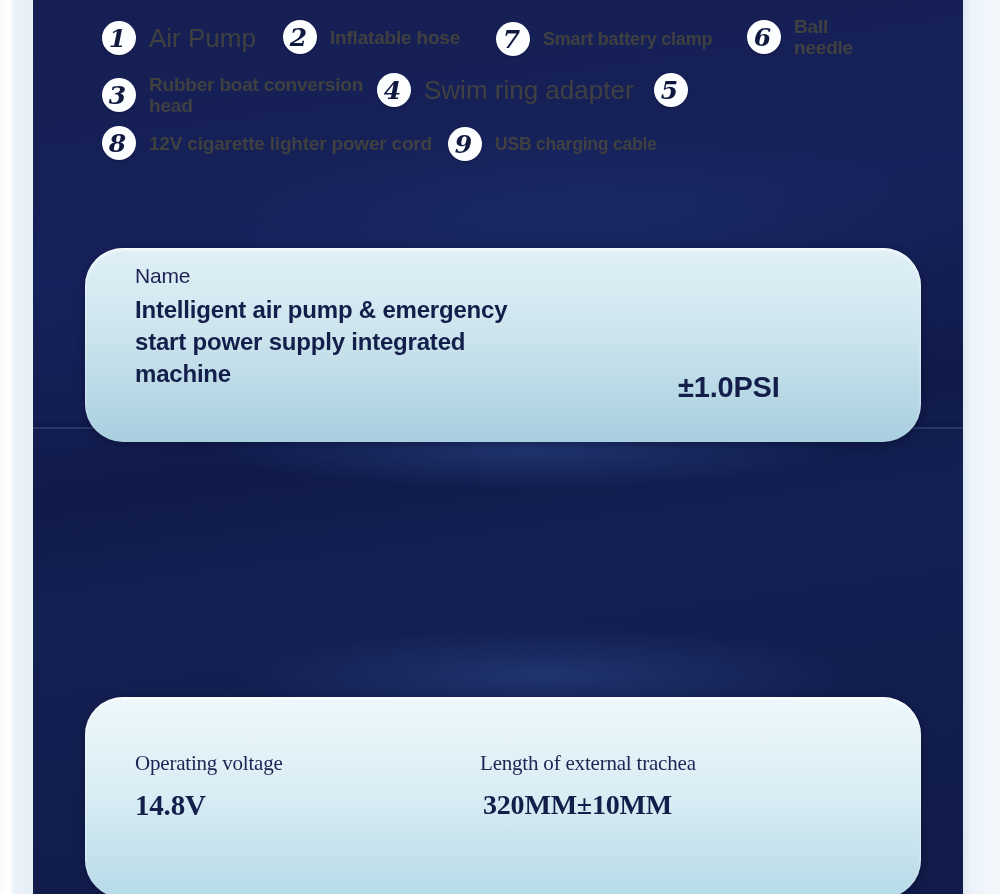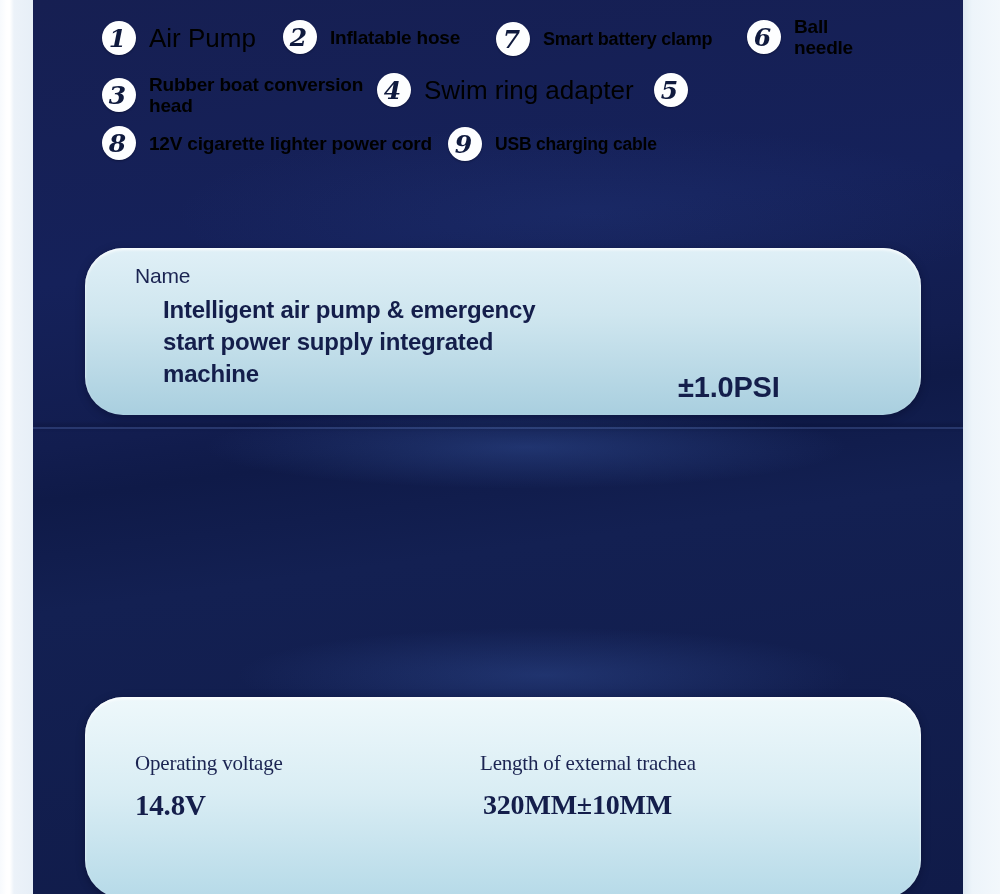--- a/index.html
+++ b/index.html
@@ -45,21 +45,21 @@
     background:#fdfeff;
     color:#0f1a3e;
     font-family:"DejaVu Serif", serif;
     font-style:italic; font-weight:bold;
     font-size:25px; line-height:1;
     display:flex; align-items:center; justify-content:center;
     padding-right:3px;
     box-shadow:0 1px 2px rgba(0,0,20,0.35);
   }
   .part-label {
-    color:#000000; font-weight:bold; font-size:19px;
+    color:#404040; font-weight:bold; font-size:19px;
     letter-spacing:-0.2px; white-space:pre-line; line-height:21px;
   }
   .part-label.lg { font-size:26px; font-weight:500; letter-spacing:0; }
   .part-label.sm { font-size:18px; }
   .part-label.xs { font-size:17.5px; }
 
   #part-1 { left:102px; top:21px; }
   #part-2 { left:283px; top:20px; }
   #part-7 { left:496px; top:22px; }
   #part-6 { left:747px; top:16px; }
@@ -68,37 +68,37 @@
   #part-5 { left:654px; top:73px; }
   #part-8 { left:102px; top:126px; }
   #part-9 { left:448px; top:127px; }
 
   
   .spec-card {
     position:absolute; left:85px; width:836px;
     border-radius:38px;
     box-shadow:inset 0 2px 3px rgba(255,255,255,0.8), 0 2px 8px rgba(2,6,30,0.35);
   }
-  #card-1 { top:248px; height:167px;
+  #card-1 { top:248px; height:194px;
     background:linear-gradient(180deg,#e0f0f7 0%,#cfe6ef 40%,#a9cfdf 100%); }
   #card-2 { top:470px; height:173px;
     background:linear-gradient(180deg,#eef8fb 0%,#d8ecf3 48%,#b4d9e7 100%); }
   #card-3 { top:697px; height:201px;
     background:linear-gradient(180deg,#eef8fb 0%,#d9edf4 48%,#b6dae8 100%);font-family:Liberation Serif, serif; }
 
   .field { position:absolute; }
   .field-label {
     font-size:21px; color:#1b2452; white-space:pre-line; line-height:26px;
     letter-spacing:-0.2px;
   }
   .field-value {
     font-weight:bold; color:#141e4b; white-space:pre-line;
     letter-spacing:-0.2px;
   }
-  .value-title { font-size:24px; line-height:32px;margin-left:28px; }
+  .value-title { font-size:24px; line-height:32px; }
   .value-big   { font-size:29px; line-height:32px; }
   .enum-comma  { display:inline-block; margin:0 0.40em 0 0.05em; }
 
   
   #card-1 .f-name-label  { left:50px;  top:15px; }
   #card-1 .f-name-value  { left:50px;  top:46px; width:480px; }
   #card-1 .f-acc-label   { left:593px; top:15px; }
   #card-1 .f-acc-value   { left:593px; top:86px;margin-top:37px; }
   
   #card-2 .f-cv-label    { left:53px;  top:56px; }

